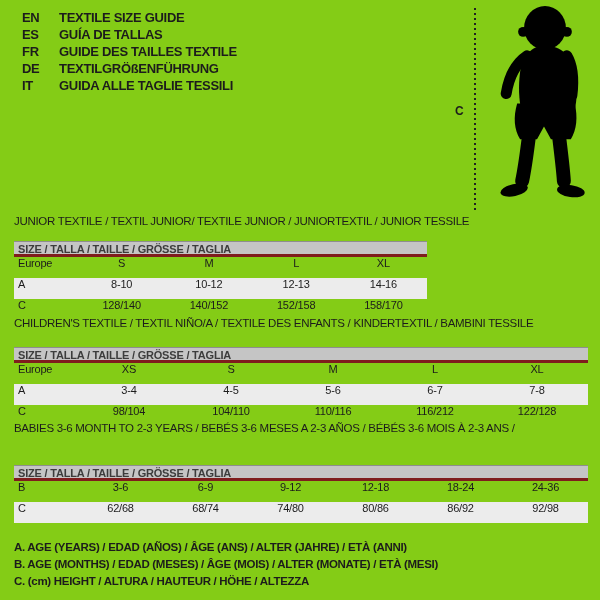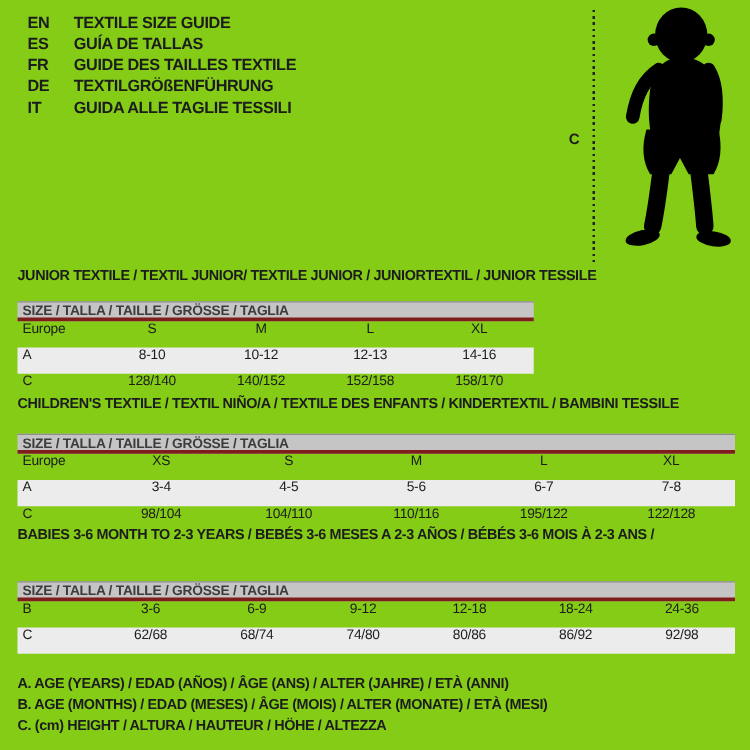--- a/index.html
+++ b/index.html
@@ -12,21 +12,21 @@
   .lang-row{display:flex;height:17px;align-items:center;font-weight:bold;font-size:13px;letter-spacing:-0.3px;white-space:nowrap;}
   .lang-code{width:37px;flex:0 0 37px;}
   
   .measure-line{
     position:absolute;left:474px;top:8px;width:2px;height:202px;
     background-image:repeating-linear-gradient(to bottom,#222 0 2px,transparent 2px 5px);
   }
   .measure-label{position:absolute;left:455px;top:104px;font-weight:bold;font-size:12px;}
   .baby-fig{position:absolute;left:486px;top:4px;width:112px;height:204px;}
   
-  .section-title{position:absolute;left:14px;font-weight:bold;font-size:11.5px;letter-spacing:-0.3px;white-space:nowrap;line-height:15px;}
+  .section-title{position:absolute;left:14px;font-weight:normal;font-size:11.5px;letter-spacing:-0.3px;white-space:nowrap;line-height:15px;}
   .size-table{position:absolute;left:14px;}
   .band{
     height:16px;box-sizing:border-box;background:var(--band_bg,#c5c5c5);
     border-top:1px solid var(--band_border,#8e8e8e);border-bottom:3px solid #7f1d1d;
     font-size:11px;line-height:14px;color:#3c3c3c;padding-left:4px;letter-spacing:-0.2px;white-space:nowrap;font-weight:bold;
   }
   .trow{display:flex;height:21px;font-size:11px;letter-spacing:-0.2px;}
   .trow.stripe{background:var(--stripe,#ececec);}
   .tlabel{flex:0 0 60px;padding-left:4px;}
   .tcell{flex:1;text-align:center;}
@@ -125,21 +125,21 @@
       <span class="tcell">4-5</span>
       <span class="tcell">5-6</span>
       <span class="tcell">6-7</span>
       <span class="tcell">7-8</span>
     </div>
     <div class="trow">
       <span class="tlabel">C</span>
       <span class="tcell">98/104</span>
       <span class="tcell">104/110</span>
       <span class="tcell">110/116</span>
-      <span class="tcell">195/122</span>
+      <span class="tcell">116/212</span>
       <span class="tcell">122/128</span>
     </div>
   </div>
 
   <div class="section-title" style="top:421px;">BABIES 3-6 MONTH TO 2-3 YEARS / BEBÉS 3-6 MESES A 2-3 AÑOS / BÉBÉS 3-6 MOIS À 2-3 ANS /</div>
   <div class="size-table" style="top:465px;width:574px;">
     <div class="band">SIZE / TALLA / TAILLE / GRÖSSE / TAGLIA</div>
     <div class="trow">
       <span class="tlabel">B</span>
       <span class="tcell">3-6</span>

